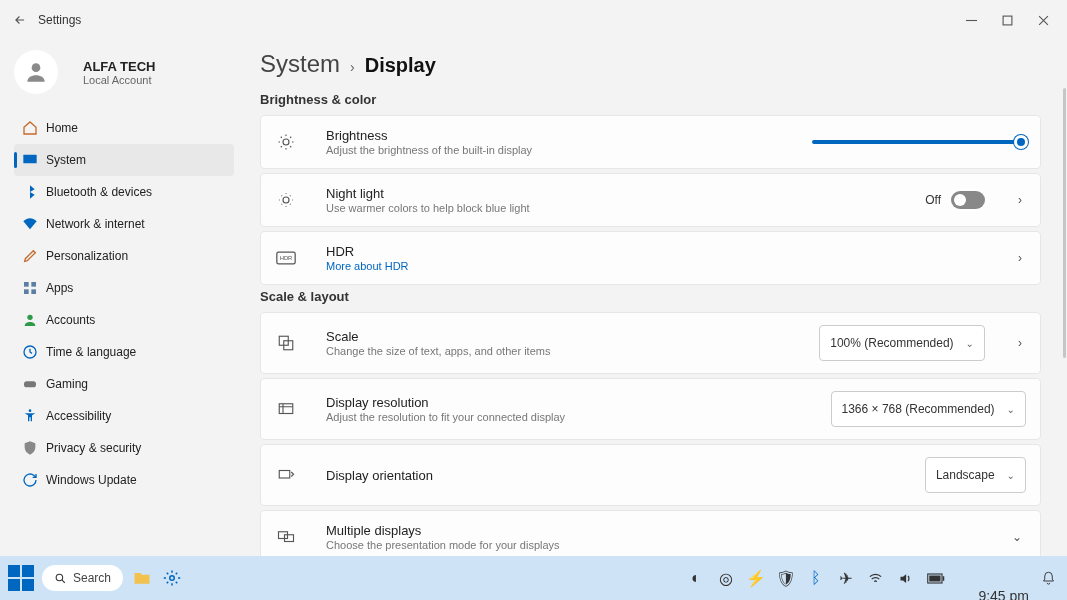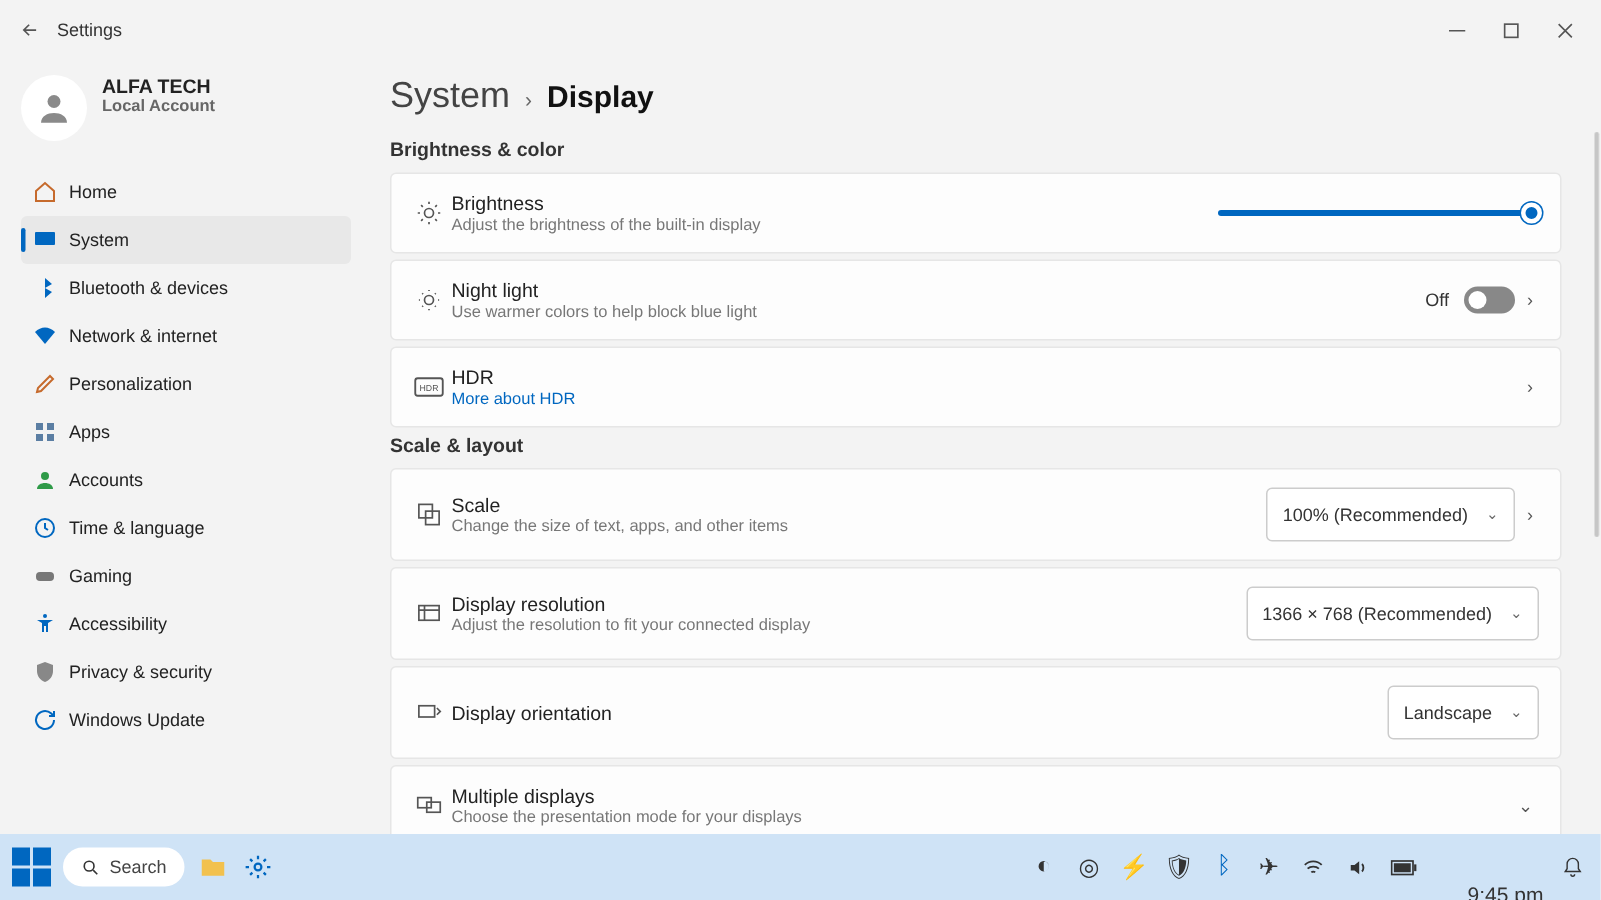--- a/index.html
+++ b/index.html
@@ -10,43 +10,43 @@
   .titlebar .back { width:28px; display:flex; justify-content:center; color:#555; font-size:14px; cursor:pointer; }
   .titlebar .title { font-size:12px; color:#333; margin-left:4px; }
   .titlebar .spacer { flex:1; }
   .winbtn { width:36px; height:28px; display:flex; align-items:center; justify-content:center; color:#555; font-size:11px; cursor:pointer; }
   .winbtn svg { width:11px; height:11px; }
 
   .main { display:flex; height:526px; }
 
   
   .sidebar { width:246px; padding:6px 12px 0 14px; }
-  .profile { display:flex; gap:10px; margin-bottom:14px; padding:4px 0; }
+  .profile { display:flex; align-items:center; gap:25px; margin-bottom:14px; padding:4px 0; }
   .avatar { width:44px; height:44px; border-radius:50%; background:#fff; display:flex; align-items:center; justify-content:center; }
   .avatar svg { width:26px; height:26px; fill:#8a8a8a; }
   .profile .name { font-size:13px; font-weight:600; color:#222; }
-  .profile .sub  { font-size:11px; color:#666;font-weight:bold; }
+  .profile .sub  { font-size:11px; color:#666; }
   .search { height:30px; border:1px solid #ccc; border-bottom:1px solid #777; border-radius:4px; background:#fbfbfb; display:flex; align-items:center; padding:0 8px; margin-bottom:14px; }
   .search input { flex:1; border:none; outline:none; background:transparent; font-size:13px; color:#333; }
   .search input::placeholder { color:#777; }
   .nav { list-style:none; }
   .nav li { height:32px; display:flex; align-items:center; gap:8px; padding:0 8px; border-radius:4px; font-size:12px; color:#222; cursor:pointer; position:relative; }
   .nav li.active { background:#e8e8e8; }
   .nav li.active::before { content:""; position:absolute; left:0; top:8px; bottom:8px; width:3px; background:#0067c0; border-radius:2px; }
   .nicon { width:16px; height:16px; display:flex; align-items:center; justify-content:center; }
 
   
   .content { flex:1; padding:10px 26px 0 14px; overflow-y:auto; }
   .breadcrumb { display:flex; align-items:baseline; gap:10px; margin-bottom:14px; }
   .breadcrumb .parent { font-size:24px; color:#444; }
   .breadcrumb .sep    { font-size:14px; color:#666; }
   .breadcrumb .leaf   { font-size:20px; font-weight:700; color:#111; }
   .section-title { font-size:13px; font-weight:600; color:#333; margin:4px 0 8px 0; }
 
-  .card { background:#fdfdfd; border:1px solid #e6e6e6; border-radius:4px; padding:12px 14px; margin-bottom:4px; display:flex; align-items:center; gap:4px; }
+  .card { background:#fdfdfd; border:1px solid #e6e6e6; border-radius:4px; padding:12px 14px; margin-bottom:4px; display:flex; align-items:center; gap:29px; }
   .card-icon { width:22px; color:#555; display:flex; justify-content:center; }
   .card-body { flex:1; }
   .card-title { font-size:13px; color:#222; }
   .card-sub   { font-size:11px; color:#777; margin-top:1px; }
   .card-link  { font-size:11px; color:#0067c0; margin-top:1px; cursor:pointer; }
   .chev { color:#555; font-size:12px; padding:0 4px; cursor:pointer; }
 
   .slider { flex:0 0 210px; height:4px; background:#0067c0; border-radius:2px; position:relative; margin-right:4px; }
   .slider .thumb { width:14px; height:14px; border-radius:50%; background:#0067c0; border:3px solid #fff; box-shadow:0 0 0 1px #0067c0; position:absolute; right:-6px; top:-5px; }
 

